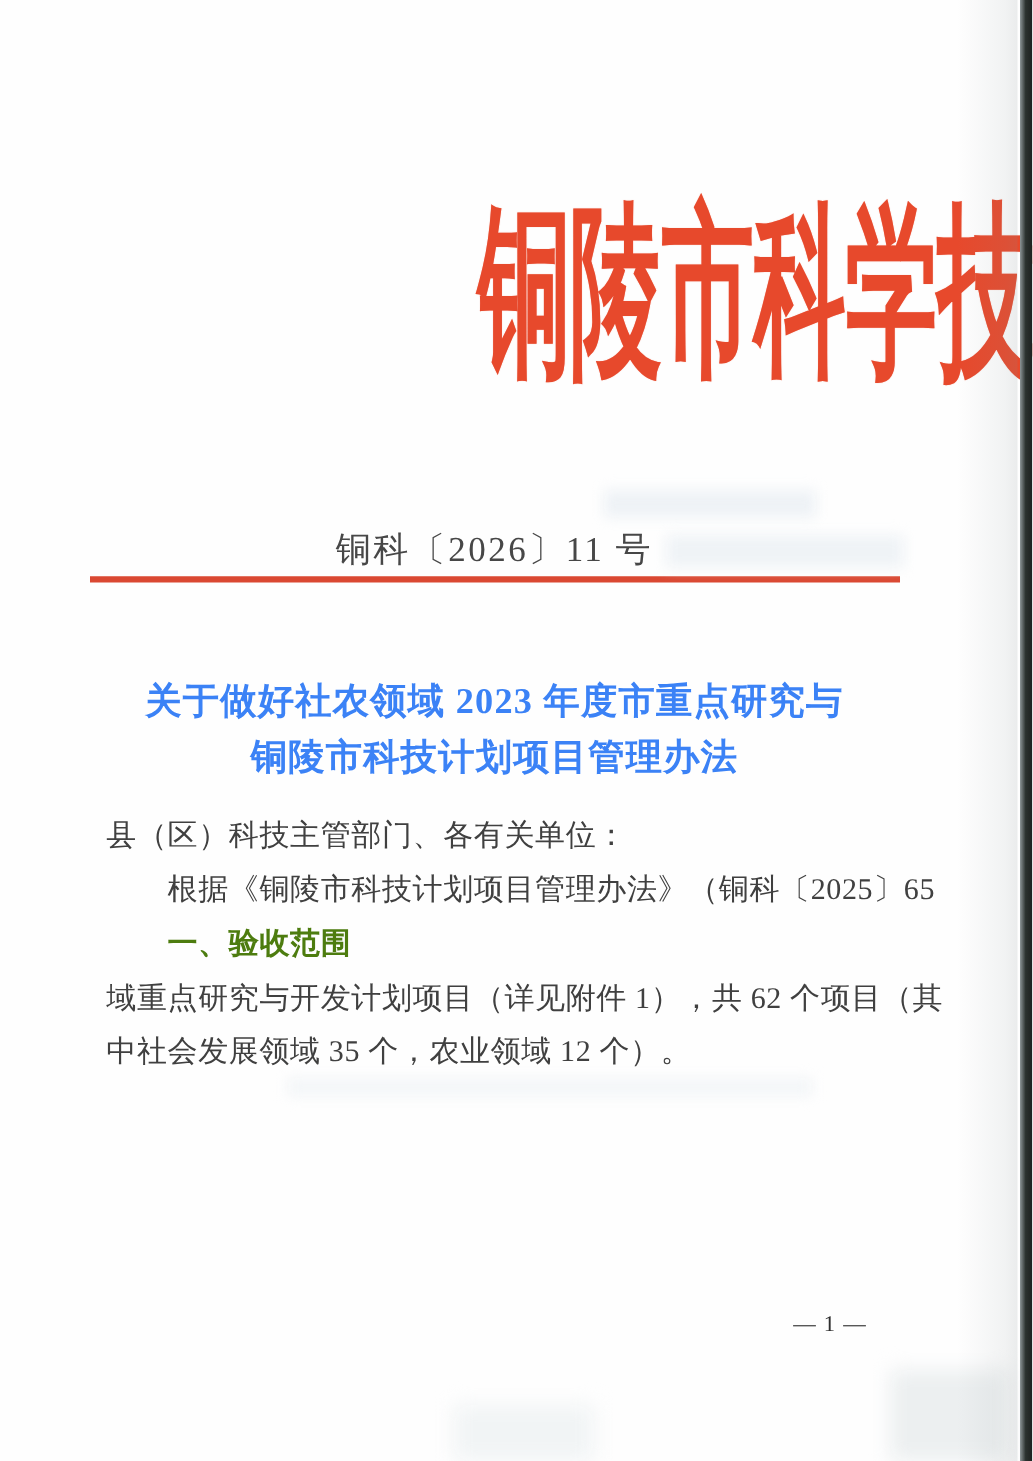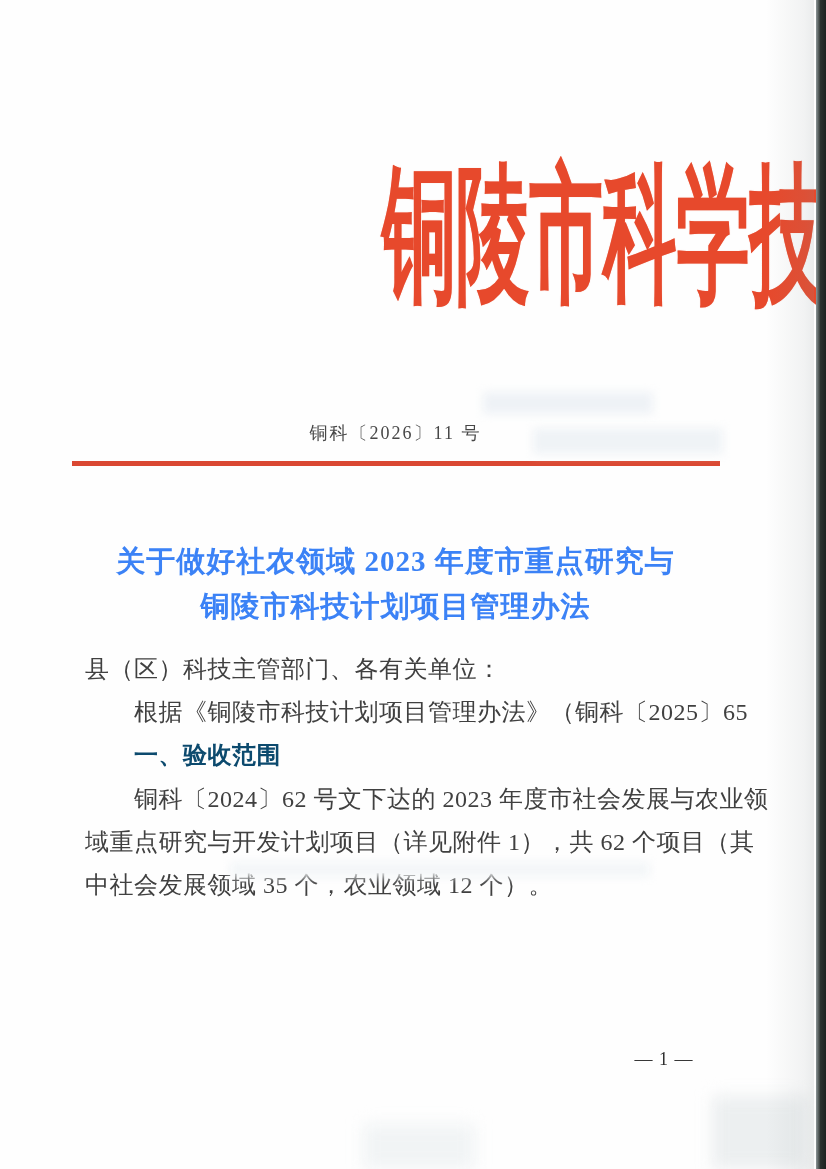--- a/index.html
+++ b/index.html
@@ -39,21 +39,21 @@
     text-shadow: 0 0 1px rgba(231, 73, 44, 0.55);
   }
 
   
   .doc-number {
     position: absolute;
     top: 421px;
     left: 72px;
     width: 647px;
     text-align: center;
-    font-size: 18px;
+    font-size: 28px;
     letter-spacing: 2px;
     color: #474747;
   }
 
   
   .red-rule {
     position: absolute;
     top: 461px;
     left: 72px;
     width: 648px;
@@ -88,21 +88,21 @@
   .body-text .line {
     height: 43.2px;
     line-height: 43.2px;
     white-space: nowrap;
   }
   .body-text .indent {
     padding-left: 49px;
   }
   .body-text .heading {
     font-weight: bold;
-    color: #0c4a6e;
+    color: #4d7c0f;
   }
 
   
   .page-number {
     position: absolute;
     top: 1049px;
     left: 632px;
     width: 64px;
     text-align: center;
     font-size: 18px;
@@ -150,21 +150,20 @@
 
   <div class="notice-title">
     <div class="title-line">关于做好社农领域 2023 年度市重点研究与</div>
     <div class="title-line">铜陵市科技计划项目管理办法</div>
   </div>
 
   <div class="body-text">
     <div class="line">县（区）科技主管部门、各有关单位：</div>
     <div class="line indent">根据《铜陵市科技计划项目管理办法》（铜科〔2025〕65</div>
     <div class="line indent heading">一、验收范围</div>
-    <div class="line indent">铜科〔2024〕62 号文下达的 2023 年度市社会发展与农业领</div>
     <div class="line">域重点研究与开发计划项目（详见附件 1），共 62 个项目（其</div>
     <div class="line">中社会发展领域 35 个，农业领域 12 个）。</div>
   </div>
 
   <div class="page-number">— 1 —</div>
 
   <div class="ghost ghost-1"></div>
   <div class="ghost ghost-2"></div>
   <div class="ghost ghost-3"></div>
   <div class="ghost smudge-1"></div>

